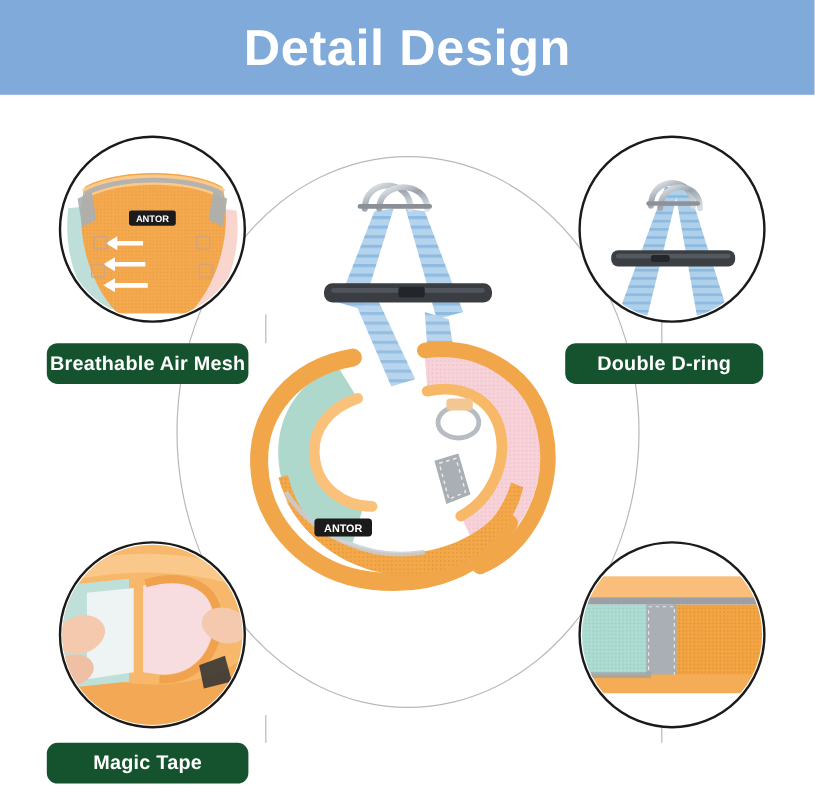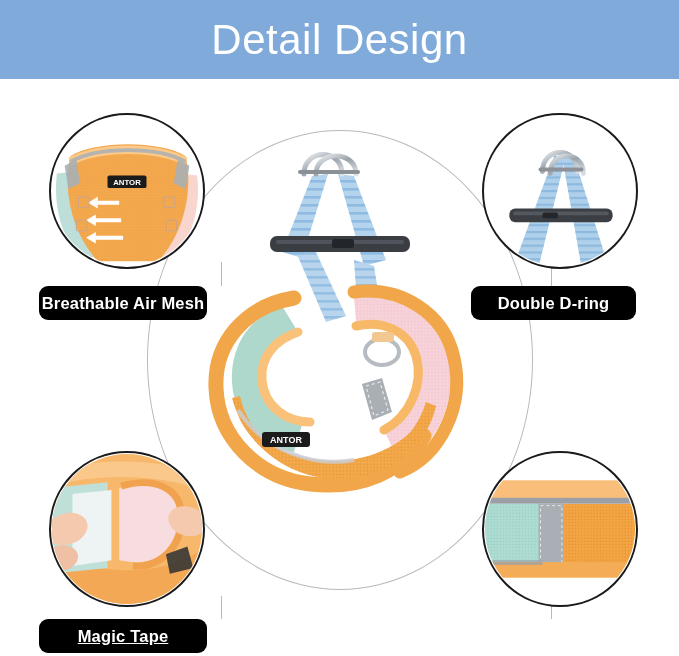--- a/index.html
+++ b/index.html
@@ -27,21 +27,21 @@
     width: 679px;
     height: 79px;
     background: #7FAADA;
     display: flex;
     align-items: center;
     justify-content: center;
   }
   .banner-title {
     color: #ffffff;
     font-size: 42px;
-    font-weight: normal;
+    font-weight: bold;
     letter-spacing: 0.5px;
     font-family: "Liberation Sans", sans-serif;
     text-align: center;
     line-height: 1;
   }
 
   
   .big-circle {
     position: absolute;
     left: 147px;
@@ -69,35 +69,35 @@
   .dc-bl { left: 49px;  top: 451px; }
   .dc-br { left: 482px; top: 451px; }
 
   .photo { position: absolute; inset: 0; }
 
   
   .pill {
     position: absolute;
     height: 34px;
     border-radius: 9px;
-    background: #000000;
+    background: #14532d;
     color: #ffffff;
     font-size: 16.5px;
     font-weight: bold;
     display: flex;
     align-items: center;
     justify-content: center;
     letter-spacing: 0.2px;
     white-space: nowrap;
     box-sizing: border-box;
     padding: 0 14px;
   }
   .pill-tl { left: 39px;  top: 286px; width: 168px; }
   .pill-tr { left: 471px; top: 286px; width: 165px; }
-  .pill-bl { left: 39px;  top: 619px; width: 168px; text-decoration: underline; }
+  .pill-bl { left: 39px;  top: 619px; width: 168px; }
   .pill-br { left: 471px; top: 619px; width: 165px; }
 
   
   .tick {
     position: absolute;
     width: 1.4px;
     background: #b9b9b9;
   }
 
   

